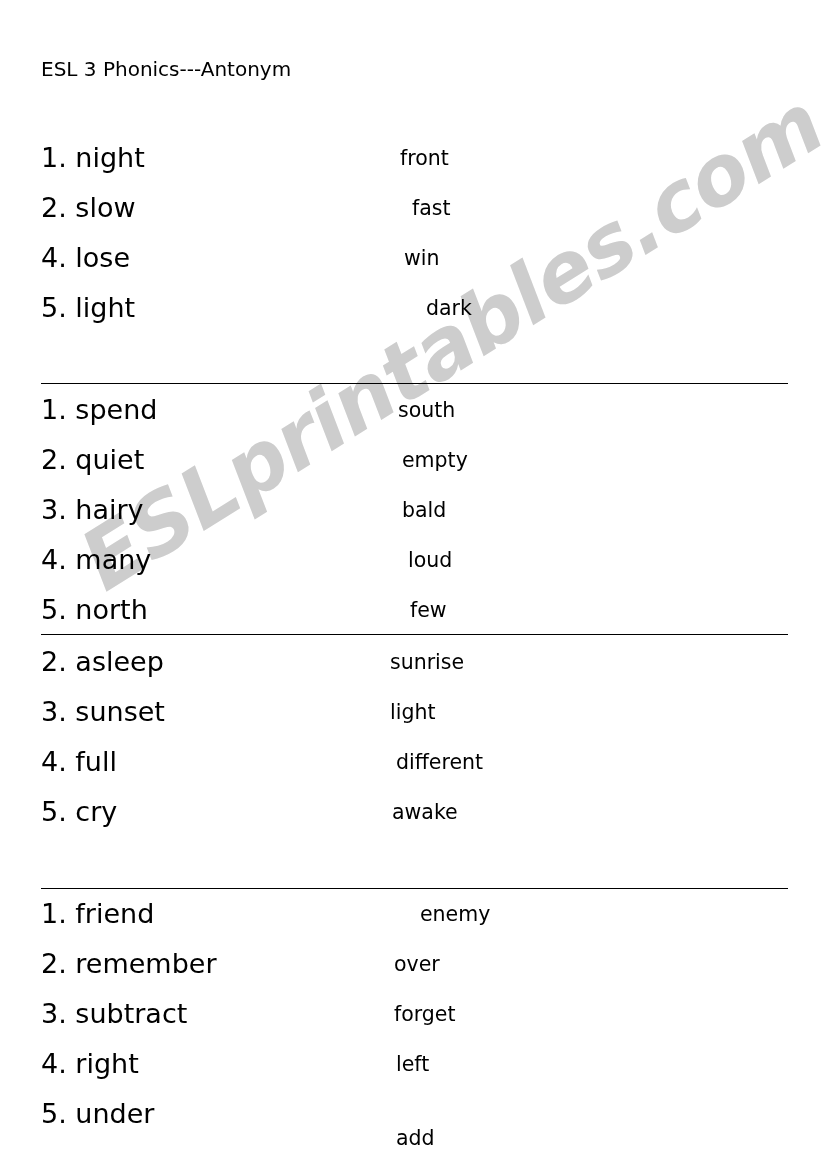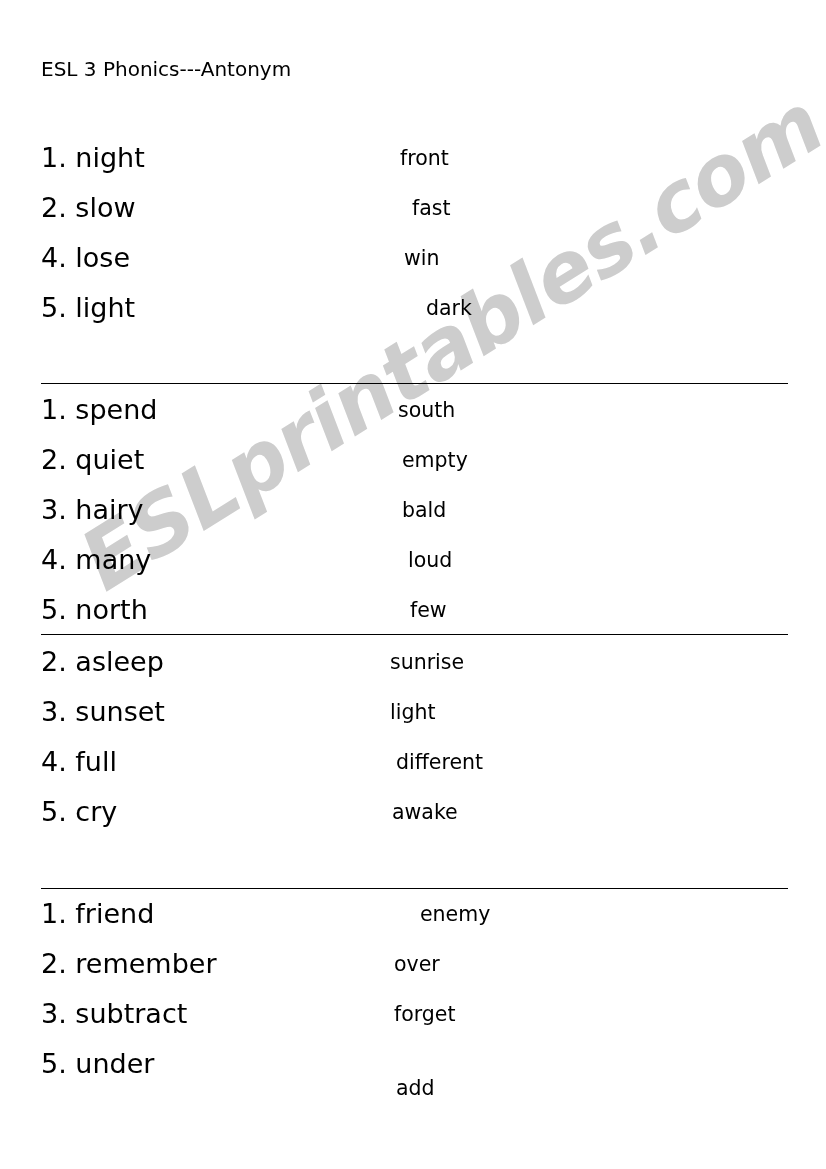--- a/index.html
+++ b/index.html
@@ -182,20 +182,24 @@
           </div>
           <div class="row">
             <div class="row-left">2. remember</div>
             <div class="row-right" style="left: 394px;">over</div>
           </div>
           <div class="row">
             <div class="row-left">3. subtract</div>
             <div class="row-right" style="left: 394px;">forget</div>
           </div>
           <div class="row">
+            <div class="row-left">4. right</div>
+            <div class="row-right" style="left: 396px;">left</div>
+          </div>
+          <div class="row">
             <div class="row-left">5. under</div>
             <div class="row-right" style="left: 396px; margin-top: 24px;">add</div>
           </div>
         </div>
       </div>
     <div id="dividers-host">
         <div class="divider" style="top: 383px;"></div>
         <div class="divider" style="top: 634px;"></div>
         <div class="divider" style="top: 888px;"></div>
       </div>

